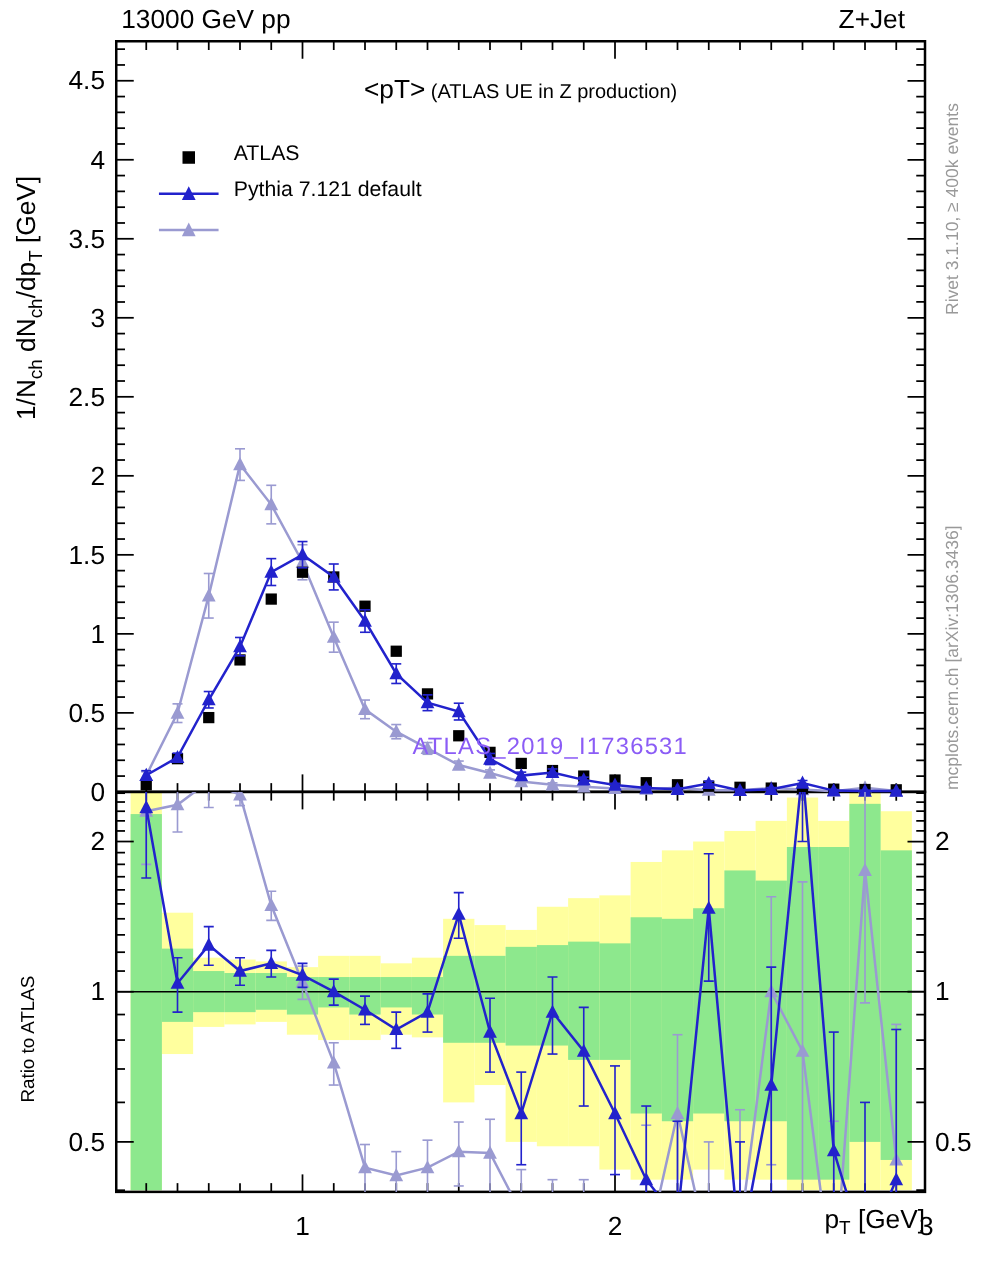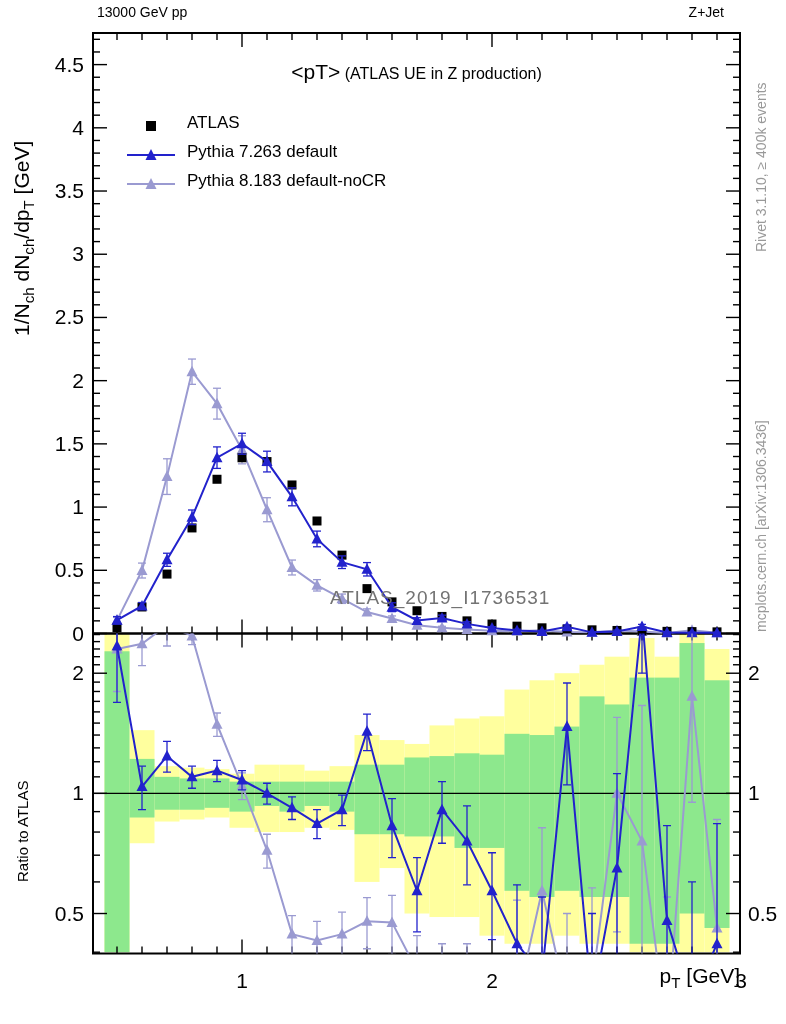--- a/index.html
+++ b/index.html
@@ -1,19 +1,19 @@
 <!DOCTYPE html>
 <html><head>
 <meta charset="utf-8">
 <style>
   html,body{margin:0;padding:0;background:#fff;}
   body{width:786px;height:1024px;position:relative;font-family:"Liberation Sans",sans-serif;color:#000;overflow:hidden;}
   #plot{position:absolute;left:0;top:0;}
   .ov{position:absolute;white-space:nowrap;}
-  .hdr{font-size:14px;top:4px;}
+  .hdr{font-size:21px;top:4px;}
   .ptitle{left:93px;width:647px;text-align:center;top:60px;}
   .ptitle .big{font-size:21px;}
   .ptitle .small{font-size:16px;}
   .legend-row{position:absolute;left:127px;height:22px;display:flex;align-items:flex-end;}
   .legend-swatch{width:48px;height:14px;display:inline-block;}
   .legend-label{font-size:17px;margin-left:12px;}
   .rot{transform:rotate(-90deg);transform-origin:0 0;}
   .ytitle{left:10px;top:336px;font-size:21px;}
   .ratiolabel{left:14px;top:882px;font-size:15px;}
   .note{font-size:14px;}
@@ -798,30 +798,29 @@
   <span class="legend-swatch"><svg width="48" height="14">
         <rect x="19" y="2" width="10" height="10" fill="#000"></rect>
       </svg></span>
   <span class="legend-label">ATLAS</span>
 </div>
 <div class="legend-row" style="top:140px">
   <span class="legend-swatch"><svg width="48" height="14">
         <line id="lgl1" x1="0" y1="7" x2="48" y2="7" stroke-width="2" stroke="#2222cc"></line>
         <path id="lgt1" d="M24,1 L18.5,12 L29.5,12 Z" fill="#2222cc"></path>
       </svg></span>
-  <span class="legend-label">Pythia 7.263 default</span>
+  <span class="legend-label">Pythia 7.121 default</span>
 </div>
 <div class="legend-row" style="top:169px">
   <span class="legend-swatch"><svg width="48" height="14">
         <line id="lgl2" x1="0" y1="7" x2="48" y2="7" stroke-width="2" stroke="#9a9ad1"></line>
         <path id="lgt2" d="M24,1 L18.5,12 L29.5,12 Z" fill="#9a9ad1"></path>
       </svg></span>
-  <span class="legend-label">Pythia 8.183 default-noCR</span>
 </div>
 
 <div class="ov rot ytitle" id="ytitle"><span>1/N</span><span class="sub">ch</span><span> dN</span><span class="sub">ch</span><span>/dp</span><span class="sub">T</span><span> [GeV]</span></div>
 <div class="ov rot ratiolabel">Ratio to ATLAS</div>
 <div class="ov xtitle" id="xtitle"><span>p</span><span class="sub">T</span><span> [GeV]</span></div>
 
 <div class="ov rot note" id="note-top" style="left: 753px; top: 252px; color: rgb(153, 153, 153);">Rivet 3.1.10, ≥ 400k events</div>
 <div class="ov rot note" id="note-bot" style="left: 753px; top: 632px; color: rgb(153, 153, 153);">mcplots.cern.ch [arXiv:1306.3436]</div>
 
-<div class="ov watermark" id="wm" style="color: #737373;">ATLAS_2019_I1736531</div>
+<div class="ov watermark" id="wm" style="color: #8b5cf6;">ATLAS_2019_I1736531</div>
 
 </body></html>

